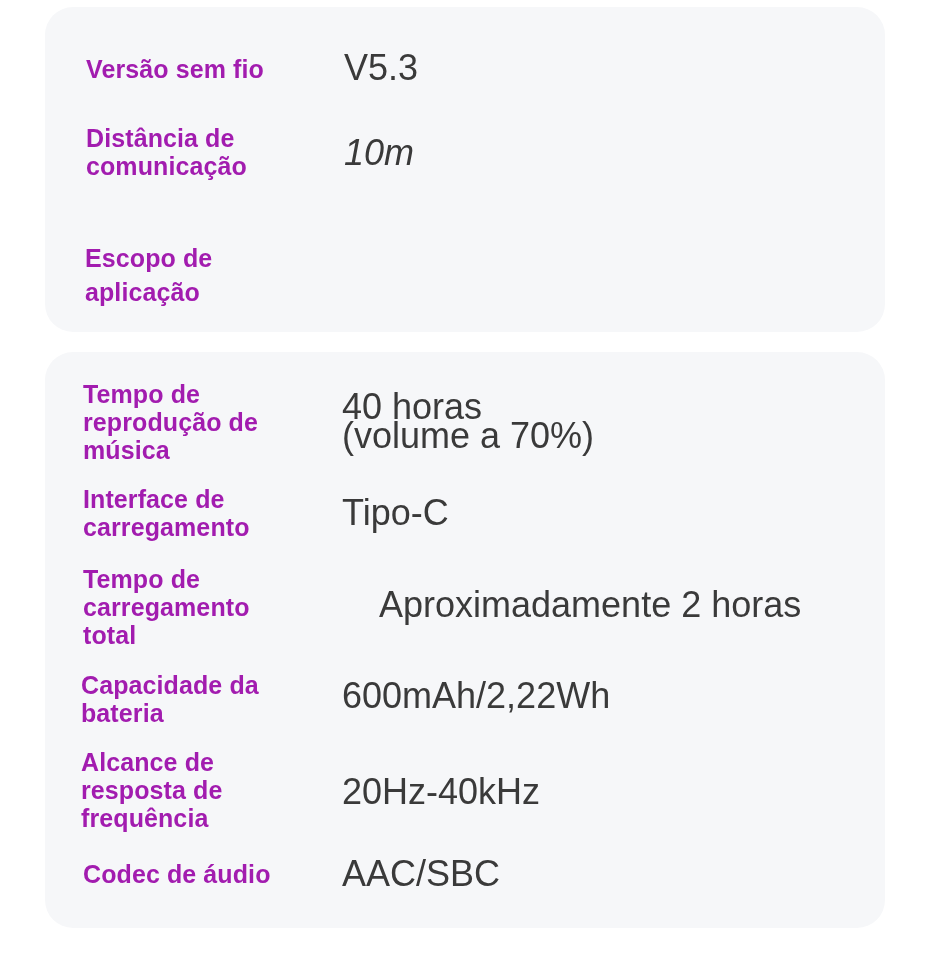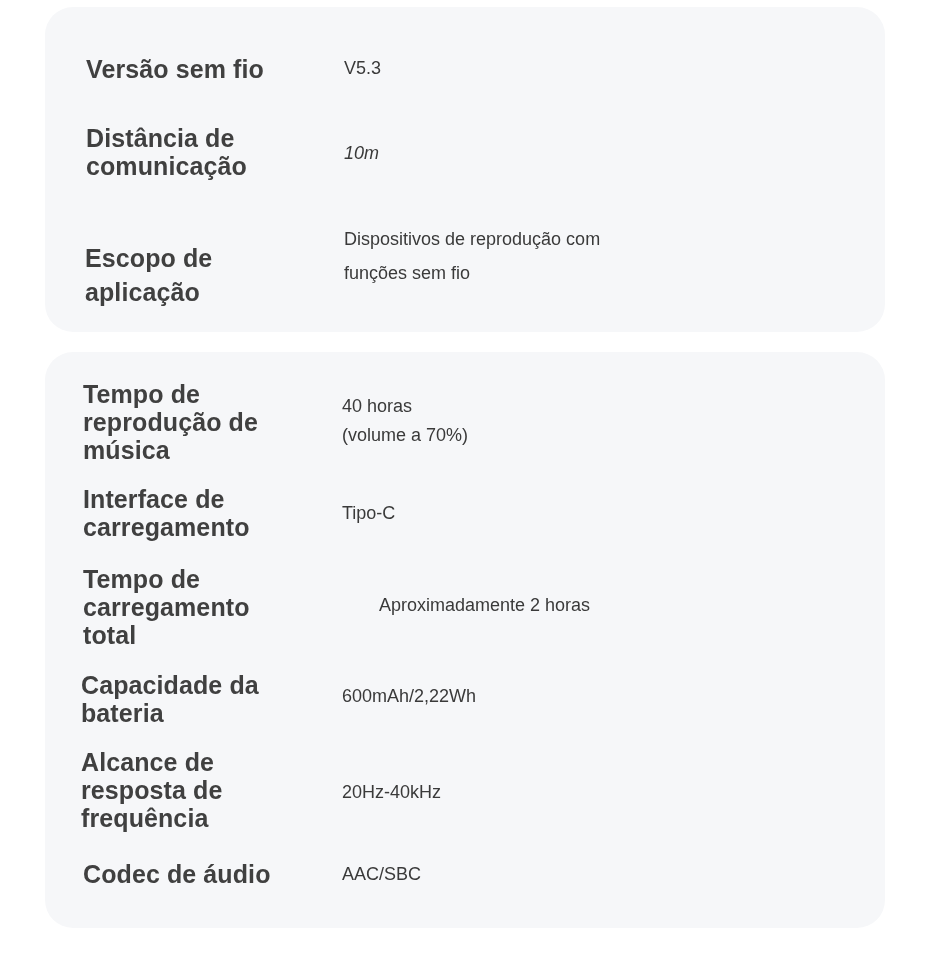--- a/index.html
+++ b/index.html
@@ -21,48 +21,46 @@
       background: #f6f7f9;
       border-radius: 28px;
     }
     #card-1 { top: 7px; height: 325px; }
     #card-2 { top: 352px; height: 576px; }
     .label {
       position: absolute;
       font-weight: bold;
       font-size: 25px;
       line-height: 28px;
-      color: #404040;
+      color: #a21caf;
       white-space: pre-line;
       letter-spacing: 0.1px;
     }
     .value {
       position: absolute;
-      font-size: 18px;
+      font-size: 36px;
       line-height: 30px;
       color: #3a3a3a;
       white-space: pre-line;
     }
   </style>
 </head>
 <body>
 
 <div class="card" id="card-1">
 
   <div class="label" style="left:41px; top:48px;">Versão sem fio</div>
   <div class="value" style="left:299px; top:46px;">V5.3</div>
 
   <div class="label" style="left:41px; top:117px;">Distância de
 comunicação</div>
   <div class="value" style="left:299px; top:131px;font-style:italic;">10m</div>
 
   <div class="label" style="left:40px; top:234px; line-height:34px;">Escopo de
 aplicação</div>
-  <div class="value" style="left:299px; top:215px; line-height:34px;">Dispositivos de reprodução com
-funções sem fio</div>
 </div>
 
 <div class="card" id="card-2">
 
   <div class="label" style="left:38px; top:28px;">Tempo de
 reprodução de
 música</div>
   <div class="value" style="left:297px; top:40px; line-height:29px;">40 horas
 (volume a 70%)</div>
 

